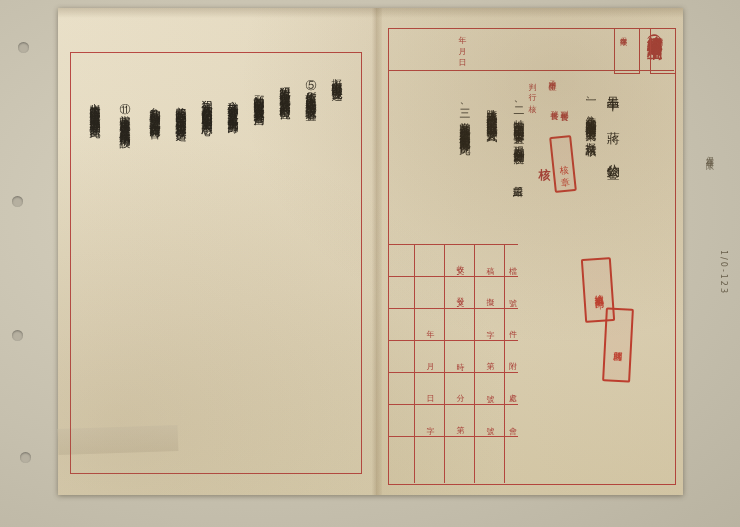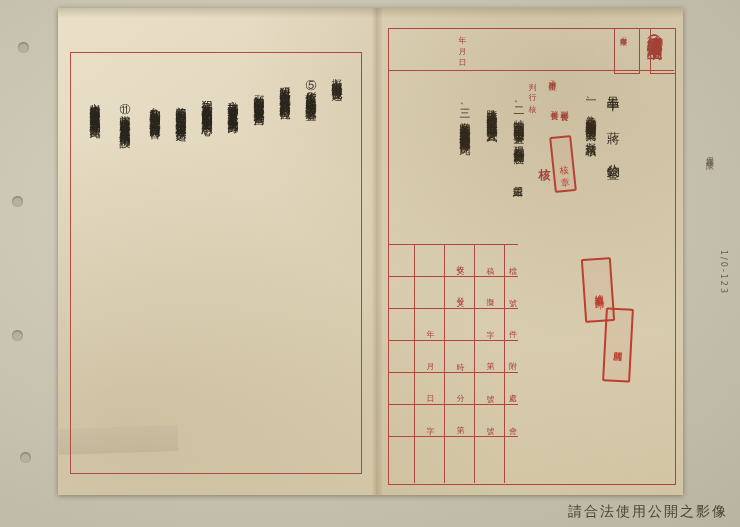--- a/index.html
+++ b/index.html
@@ -225,14 +225,13 @@
     <div class="vtext brush" style="position:absolute;left:140px;top:84px;height:375px;font-size:11px;">犯例子共和基外事供词印如此治視明如例子其為困惑予心</div>
     <div class="vtext brush" style="position:absolute;left:114px;top:90px;height:370px;font-size:11px;">善務明瞭能為時件當例大本令當例特設備之检外應當之</div>
     <div class="vtext brush" style="position:absolute;left:88px;top:90px;height:370px;font-size:11px;">九往當利留例為特例之議此並當例為之實施時何會</div>
     <div class="vtext brush" style="position:absolute;left:58px;top:86px;height:372px;font-size:11px;">⑪當州之国件處現其是否應俱次有為速執情年為納備設</div>
     <div class="vtext brush" style="position:absolute;left:28px;top:86px;height:372px;font-size:11px;">出州連度的何為當統尚當之處後應擬容的主要期之傾當此</div>
   </div>
 
   <div class="bind-label" style="top:250px;">1/0-123</div>
   <div class="bind-label" style="top:150px;right:26px;">保存年限</div>
 
-  <div class="footer-note">請合法使用公開之影像</div>
 </div>
 
 </body></html>

